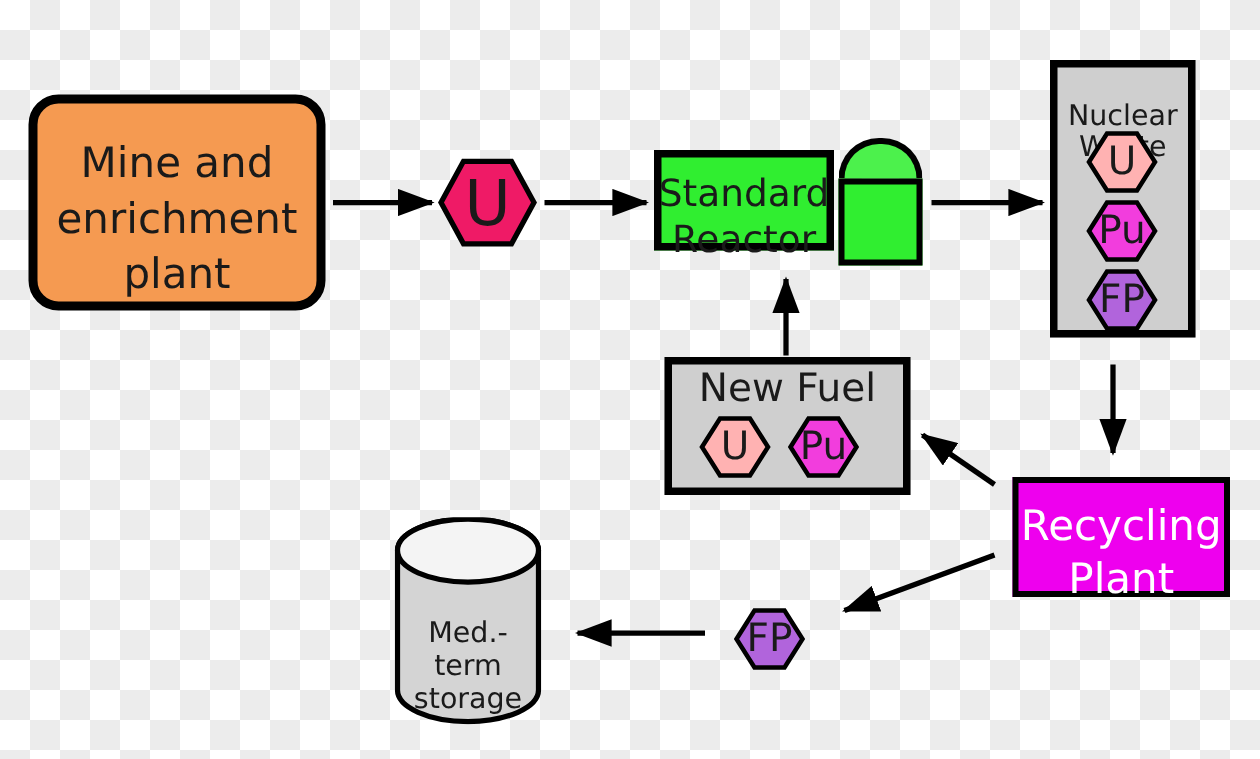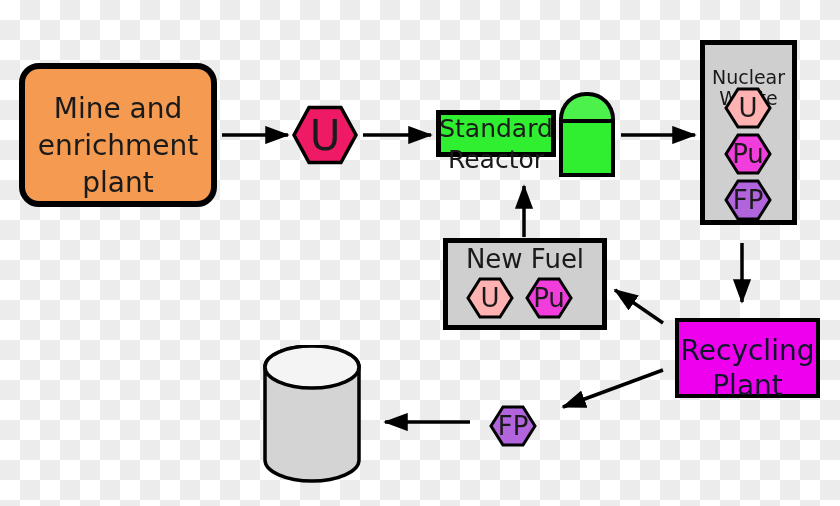--- a/index.html
+++ b/index.html
@@ -6,29 +6,29 @@
   #stage{
     position:relative;width:840px;height:506px;overflow:hidden;
     font-family:"DejaVu Sans","Liberation Sans",sans-serif;
     color:#1a1a1a;
     background-image:conic-gradient(#ececec 90deg,#ffffff 90deg 180deg,#ececec 180deg 270deg,#ffffff 270deg);
     background-size:40px 40px;
   }
   .node{position:absolute;box-sizing:border-box;display:flex;align-items:center;justify-content:center;text-align:center;}
   .pre{white-space:pre-line;margin-top:20px;}
   #mine-box{left:19px;top:63px;width:198px;height:144px;border:6px solid #000;background:#f59a51;font-size:28px;line-height:37px;}
-  #reactor-box{left:436px;top:110px;width:120px;height:47px;border:5px solid #000;background:#30ee30;font-size:25px;line-height:31px;}
+  #reactor-box{left:436px;top:100px;width:120px;height:67px;border:5px solid #000;background:#30ee30;font-size:25px;line-height:31px;}
   #reactor-dome{left:559px;top:92px;width:56px;height:27px;border:4px solid #000;border-bottom:none;border-radius:28px 28px 0 0;background:#4cf14c;}
   #reactor-tower{left:559px;top:119px;width:56px;height:58px;border:4px solid #000;background:#30ee30;}
   .gray-box{border:5px solid #000;background:#cfcfcf;}
   #waste-box{left:700px;top:40px;width:97px;height:185px;}
   #waste-title{position:absolute;left:0;top:2px;width:100%;text-align:center;font-size:19px;line-height:21px;}
   #newfuel-box{left:443px;top:238px;width:164px;height:92px;}
   #newfuel-title{position:absolute;left:0;top:0px;width:100%;font-size:26px;line-height:32px;}
-  #recycling-box{left:675px;top:318px;width:145px;height:80px;border:4px solid #000;background:#ee00ee;font-size:28px;line-height:35px;color:#0f172a;}
+  #recycling-box{left:675px;top:318px;width:145px;height:80px;border:4px solid #000;background:#ee00ee;font-size:28px;line-height:35px;color:#ffffff;}
   .hex{position:absolute;width:48px;height:42px;}
   .hex svg{position:absolute;left:0;top:0;width:100%;height:100%;}
   .hex .lbl{position:absolute;inset:0;display:flex;align-items:center;justify-content:center;font-size:26px;}
   #hex-u-main{left:292px;top:105px;width:66px;height:60px;}
   #hex-u-main .lbl{font-size:42px;}
   #hex-waste-u{left:724px;top:87px;}
   #hex-waste-pu{left:724px;top:133px;}
   #hex-waste-fp{left:724px;top:179px;}
   #hex-fuel-u{left:466px;top:277px;}
   #hex-fuel-pu{left:525px;top:277px;}
@@ -110,20 +110,22 @@
     <svg viewBox="0 0 48 42">
       <polygon points="2,21 14,2 34,2 46,21 34,40 14,40" fill="#b164dc" stroke="#000" stroke-width="3"></polygon>
     </svg>
     <span class="lbl">FP</span>
   </div>
 
   <svg id="cylinder" viewBox="0 0 98 138">
     <path d="M2,22 L2,115 A47,21 0 0 0 96,115 L96,22 A47,21 0 0 0 2,22 Z" fill="#d4d4d4" stroke="#000" stroke-width="3.5"></path>
     <ellipse cx="49" cy="22" rx="47" ry="21" fill="#f4f4f4" stroke="#000" stroke-width="3.5"></ellipse>
   </svg>
+  <span class="node pre" id="storage-label">Med.-term
+storage</span>
 
   <svg id="arrows">
     <defs>
       <marker id="ah" viewBox="0 0 7 5.2" refX="6.5" refY="2.6" markerWidth="7" markerHeight="5.2" orient="auto">
         <path d="M0,0 L7,2.6 L0,5.2 Z" fill="#000000"></path>
       </marker>
     </defs>
     <g stroke="#000000" stroke-width="3.5" fill="none">
       <line x1="222" y1="135" x2="288" y2="135" marker-end="url(#ah)"></line>
       <line x1="363" y1="135" x2="431" y2="135" marker-end="url(#ah)"></line>

